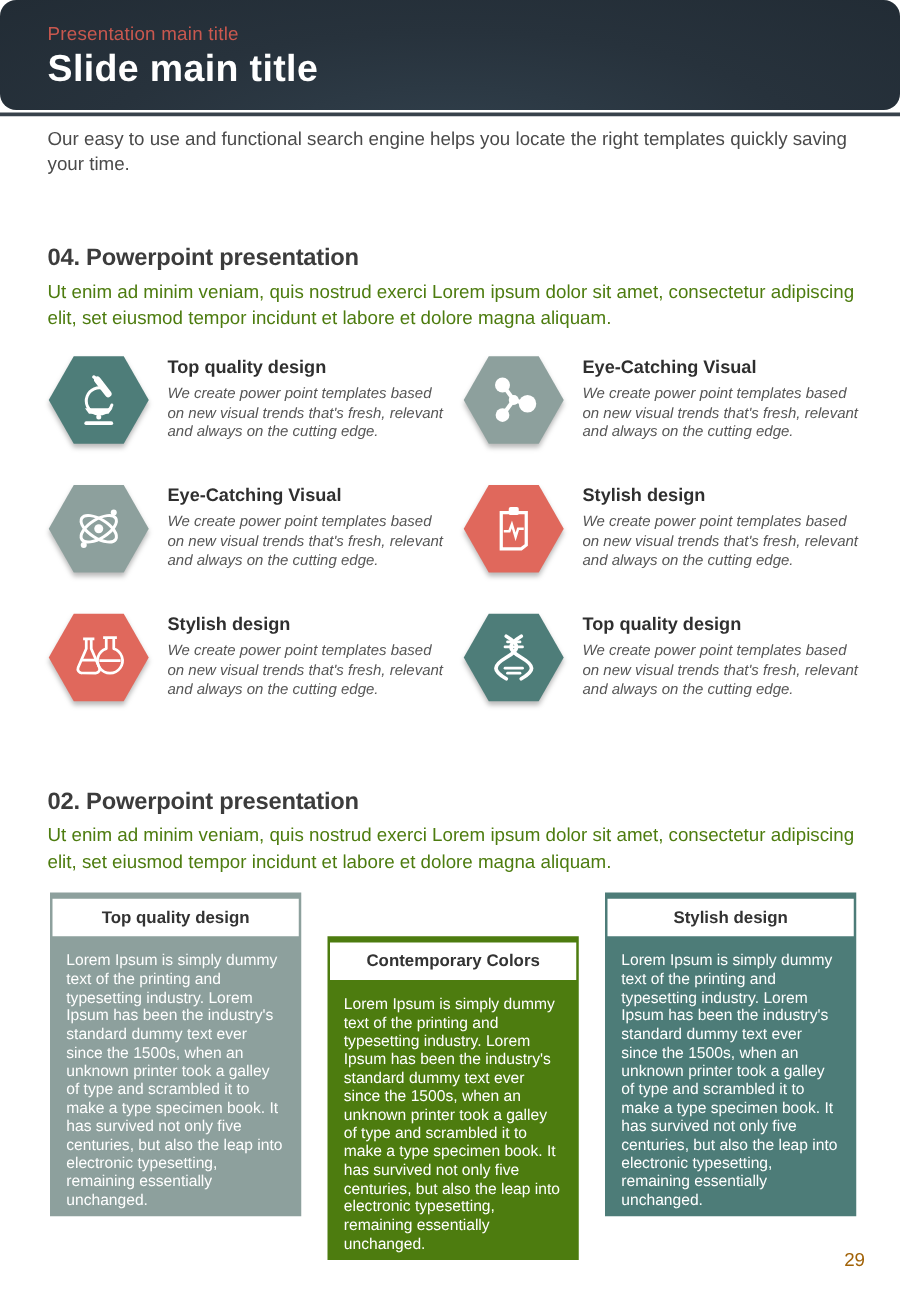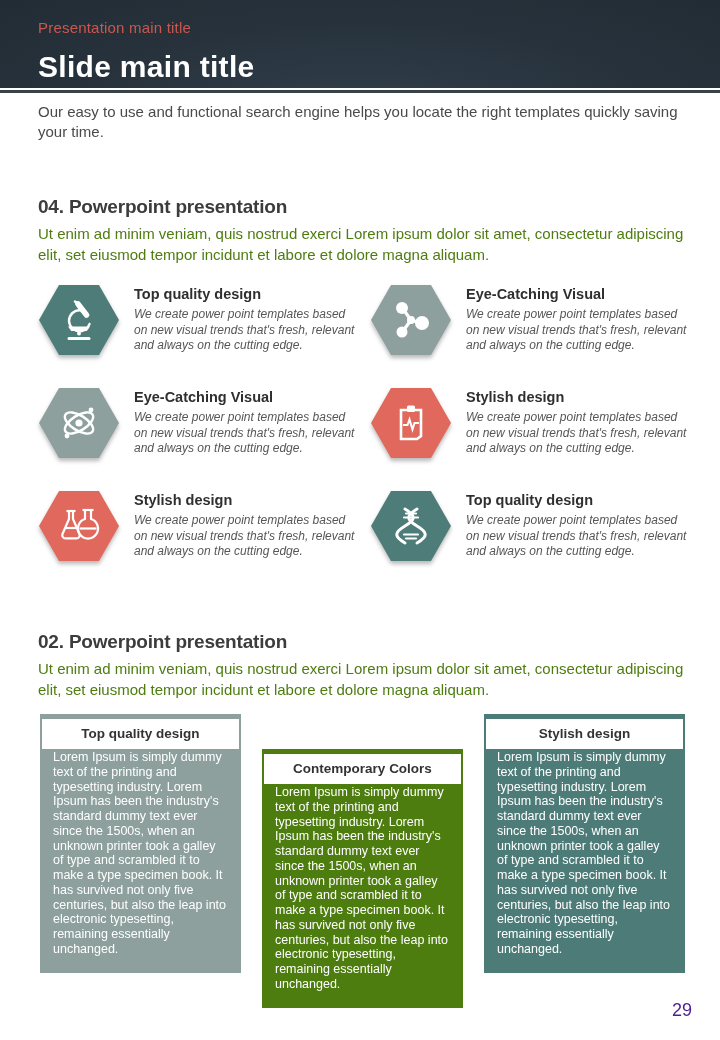--- a/index.html
+++ b/index.html
@@ -7,23 +7,24 @@
   .page {
     position:relative; width:720px; height:1040px; margin:0 auto;
     background:#ffffff; overflow:hidden;
     font-family:"Liberation Sans", sans-serif;
   }
   
   .header {
     position:absolute; top:0; left:0; width:720px; height:88px;
     background:radial-gradient(ellipse at 50% 130%, #31404c 0%, #27323c 55%, #222c35 100%);
     padding:19px 0 4px 38px;
+    border-radius:13px;
   }
   .header-subtitle { font-size:15px; color:#c9584f; font-weight:400; letter-spacing:.2px; }
-  .header-title { font-size:30px; color:#ffffff; font-weight:700; margin-top:14px; letter-spacing:.3px; }
+  .header-title { font-size:30px; color:#ffffff; font-weight:700; margin-top:3px; letter-spacing:.3px; }
   .header-rule { position:absolute; top:90px; left:0; width:720px; height:3px; background:#38424b; }
   
   .intro {
     position:absolute; top:102px; left:38px; width:648px;
     font-size:15px; line-height:1.32; color:#4a4a4a;
   }
   
   .section-heading { position:absolute; left:38px; font-size:19px; font-weight:700; color:#3c3c3c; letter-spacing:-.2px; }
   .section-body { position:absolute; left:38px; width:650px; font-size:15px; line-height:1.38; color:#4d7c0f; }
   .sec1-heading { top:196px; }
@@ -40,23 +41,23 @@
   .feature-text { margin-left:14px; padding-top:3px; }
   .feature-title { font-size:14.5px; font-weight:700; color:#2f2f2f; margin-bottom:5px; }
   .feature-desc { font-size:12px; line-height:1.3; color:#565656; width:222px;font-style:italic; }
   
   .boxes { position:absolute; top:714px; left:40px; display:flex; gap:21px; }
   .box { width:201px; height:259px; padding-top:5px; }
   .box-header {
     margin:0 2px; background:#ffffff; text-align:center;
     padding:7px 0 8px; font-size:13.5px; font-weight:700; color:#333333;
   }
-  .box-body { padding:1px 13px; color:#ffffff; font-size:12.5px; line-height:1.18; }
-  
-  .page-number { position:absolute; top:1000px; right:28px; font-size:18px; color:#4c1d95;margin-left:29px; }
+  .box-body { padding:12px 13px; color:#ffffff; font-size:12.5px; line-height:1.18; }
+  
+  .page-number { position:absolute; top:1000px; right:28px; font-size:15px; color:#a16207;margin-left:29px; }
 </style>
 </head>
 <body>
 
 <div class="page">
 
   <div class="header">
     <div class="header-subtitle">Presentation main title</div>
     <div class="header-title">Slide main title</div>
   </div>

